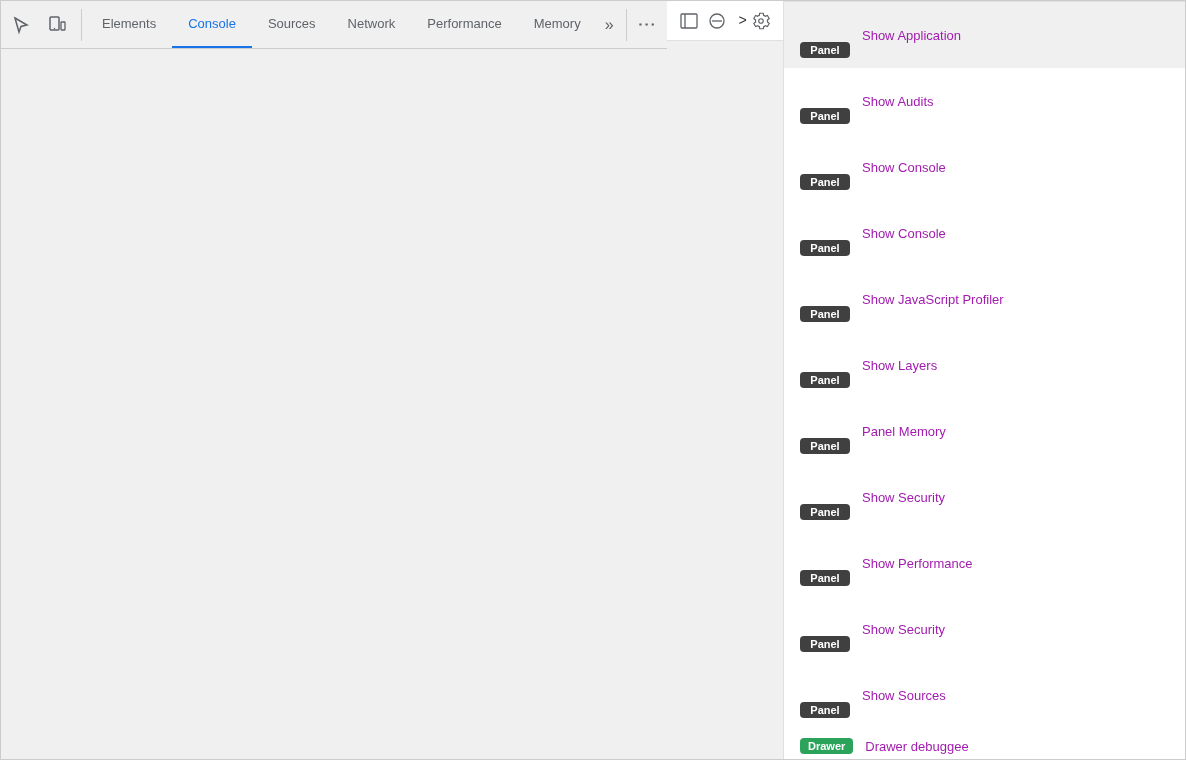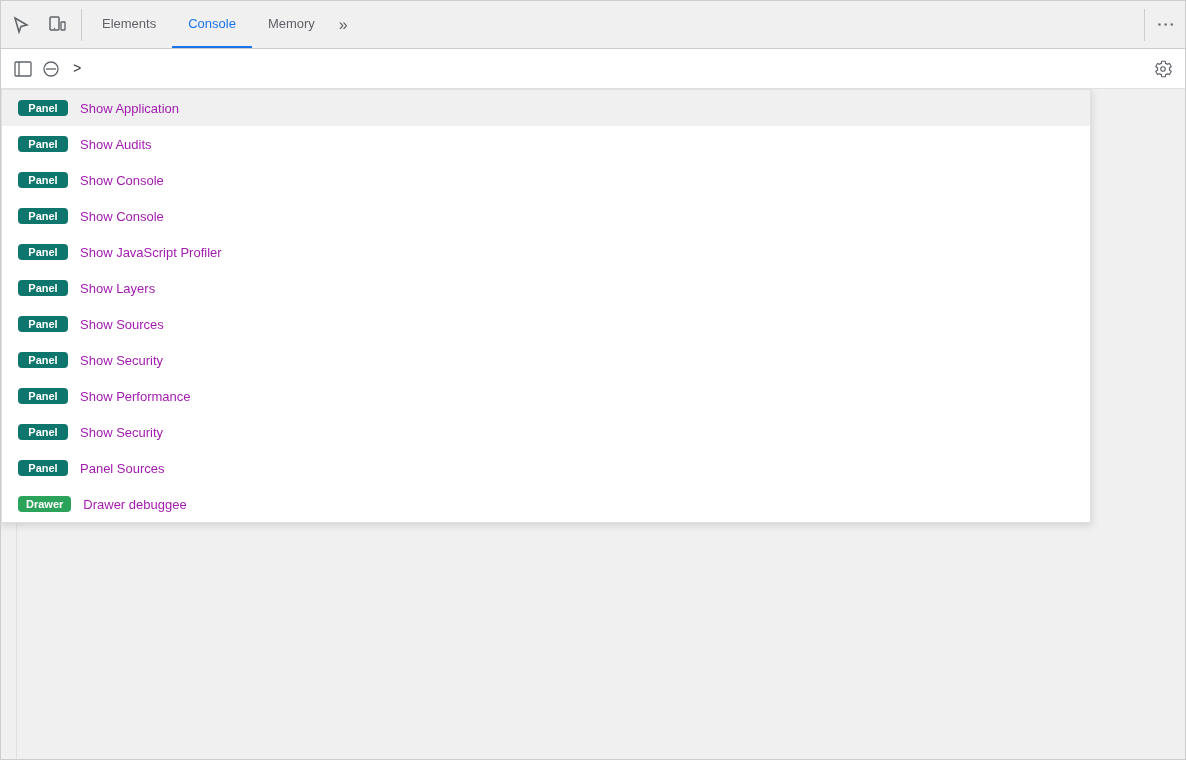--- a/index.html
+++ b/index.html
@@ -14,21 +14,20 @@
       width: 1186px;
       height: 760px;
       overflow: hidden;
     }
 
     .devtools-container {
       width: 1186px;
       height: 760px;
       background: #f0f0f0;
       display: flex;
-      flex-direction: column;
       border: 1px solid #ccc;
     }
 
     
     .toolbar {
       display: flex;
       align-items: center;
       background: #f0f0f0;
       border-bottom: 1px solid #ccc;
       height: 48px;
@@ -212,21 +211,22 @@
       justify-content: center;
       padding: 2px 8px;
       border-radius: 4px;
       font-size: 11px;
       font-weight: 600;
       min-width: 50px;
       color: white;
     }
 
     .badge-panel {
-      background: #0f766e;
+      background: #404040;
+      margin-top: 30px;
     }
 
     .badge-drawer {
       background: #2ca35a;
     }
 
     .dropdown-item-label {
       font-size: 13px;
       color: #a21caf;
     }
@@ -283,20 +283,29 @@
     <div class="toolbar-separator"></div>
 
     <div class="tabs">
       <div class="tab">
         <span>Elements</span>
       </div>
       <div class="tab active">
         <span>Console</span>
       </div>
       <div class="tab">
+        <span>Sources</span>
+      </div>
+      <div class="tab">
+        <span>Network</span>
+      </div>
+      <div class="tab">
+        <span>Performance</span>
+      </div>
+      <div class="tab">
         <span>Memory</span>
       </div>
       <div class="tab-more">
         <span>»</span>
       </div>
     </div>
 
     <div class="toolbar-separator"></div>
 
     <div class="toolbar-right">
@@ -354,37 +363,37 @@
         <div class="dropdown-item">
           <span class="badge badge-panel">Panel</span>
           <span class="dropdown-item-label">Show JavaScript Profiler</span>
         </div>
         <div class="dropdown-item">
           <span class="badge badge-panel">Panel</span>
           <span class="dropdown-item-label">Show Layers</span>
         </div>
         <div class="dropdown-item">
           <span class="badge badge-panel">Panel</span>
+          <span class="dropdown-item-label">Panel Memory</span>
+        </div>
+        <div class="dropdown-item">
+          <span class="badge badge-panel">Panel</span>
+          <span class="dropdown-item-label">Show Security</span>
+        </div>
+        <div class="dropdown-item">
+          <span class="badge badge-panel">Panel</span>
+          <span class="dropdown-item-label">Show Performance</span>
+        </div>
+        <div class="dropdown-item">
+          <span class="badge badge-panel">Panel</span>
+          <span class="dropdown-item-label">Show Security</span>
+        </div>
+        <div class="dropdown-item">
+          <span class="badge badge-panel">Panel</span>
           <span class="dropdown-item-label">Show Sources</span>
-        </div>
-        <div class="dropdown-item">
-          <span class="badge badge-panel">Panel</span>
-          <span class="dropdown-item-label">Show Security</span>
-        </div>
-        <div class="dropdown-item">
-          <span class="badge badge-panel">Panel</span>
-          <span class="dropdown-item-label">Show Performance</span>
-        </div>
-        <div class="dropdown-item">
-          <span class="badge badge-panel">Panel</span>
-          <span class="dropdown-item-label">Show Security</span>
-        </div>
-        <div class="dropdown-item">
-          <span class="badge badge-panel">Panel</span>
-          <span class="dropdown-item-label">Panel Sources</span>
         </div>
         <div class="dropdown-item">
           <span class="badge badge-drawer">Drawer</span>
           <span class="dropdown-item-label">Drawer debuggee</span>
         </div>
       </div>
   </div>
 </div>
 
 </body></html>

